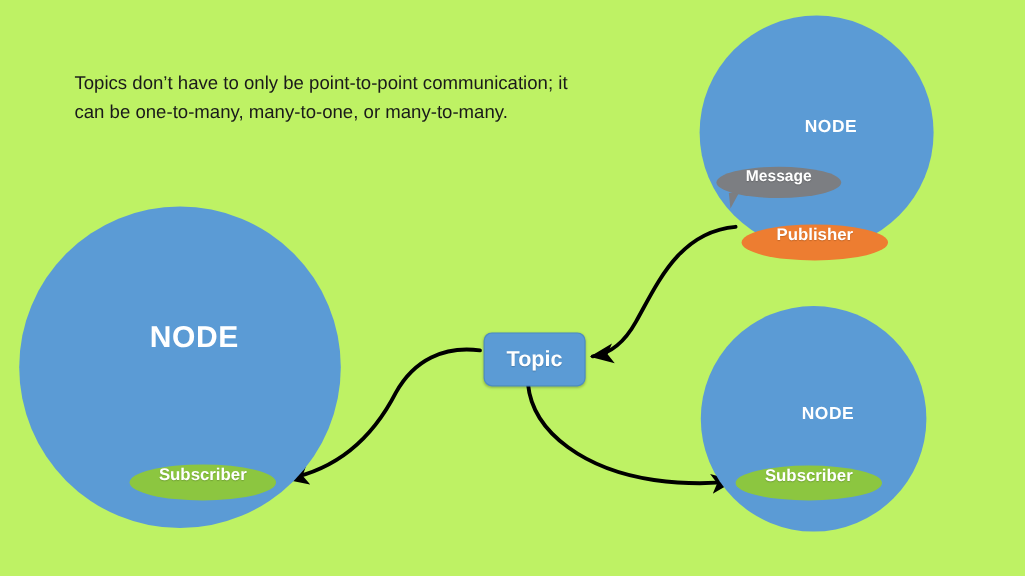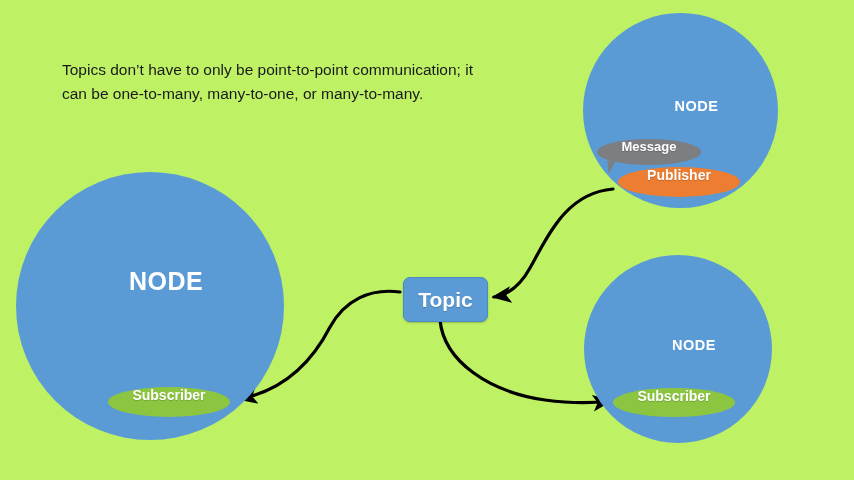--- a/index.html
+++ b/index.html
@@ -29,47 +29,48 @@
     white-space: pre-line;
   }
   
   .node-circle {
     position: absolute;
     border-radius: 50%;
     background: #5B9BD5;
   }
   .node-label {
     position: absolute;
-    left: 16px;
+    left: 0;
     width: 100%;
     text-align: center;
     color: #ffffff;
     font-weight: bold;
     letter-spacing: 0.5px;
     pointer-events: none;
+    padding-left: 12px;
   }
   #node-left { left: 16px;  top: 172px; width: 268px; height: 268px; }
   #node-left .node-label { top: 95px; font-size: 25px; }
   #node-top-right { left: 583px; top: 13px; width: 195px; height: 195px; }
   #node-top-right .node-label { top: 85px; font-size: 14.5px; }
   #node-bottom-right { left: 584px; top: 255px; width: 188px; height: 188px; }
   #node-bottom-right .node-label { top: 82px; font-size: 14.5px; }
   
   .pill {
     position: absolute;
     border-radius: 50%;
     display: flex;
     justify-content: center;
     color: #ffffff;
     font-weight: bold;
     font-size: 14px;
     text-shadow: 0 1px 1px rgba(0,0,0,.18);
   }
   .pill.subscriber { background: #8CC640; }
-  .pill.publisher  { background: #ED7D31; }
+  .pill.publisher  { background: #ED7D31; margin-top: 20px; }
   .pill.message    { background: #7C7E82; font-size: 13px; }
   #pill-sub-left        { left: 108px; top: 387px; width: 122px; height: 30px; }
   #pill-sub-bottomright { left: 613px; top: 388px; width: 122px; height: 29px; }
   #pill-publisher       { left: 618px; top: 167px; width: 122px; height: 30px; }
   #pill-message         { left: 597px; top: 139px; width: 104px; height: 26px; }
   
   #message-tail {
     position: absolute;
     left: 608px;
     top: 160px;
@@ -90,21 +91,21 @@
     border: 1px solid #4A8BC6;
     border-radius: 7px;
     display: flex;
     align-items: center;
     justify-content: center;
     box-shadow: 0 1px 2px rgba(0,0,0,.22);
   }
   #topic-box .topic-label {
     color: #ffffff;
     font-weight: bold;
-    font-size: 21px;
+    font-size: 18px;
     text-shadow: 0 1px 1px rgba(0,0,0,.2);
     text-align: center;
   }
   
   #arrows {
     position: absolute;
     left: 0; top: 0;
     width: 854px; height: 480px;
     pointer-events: none;
   }

